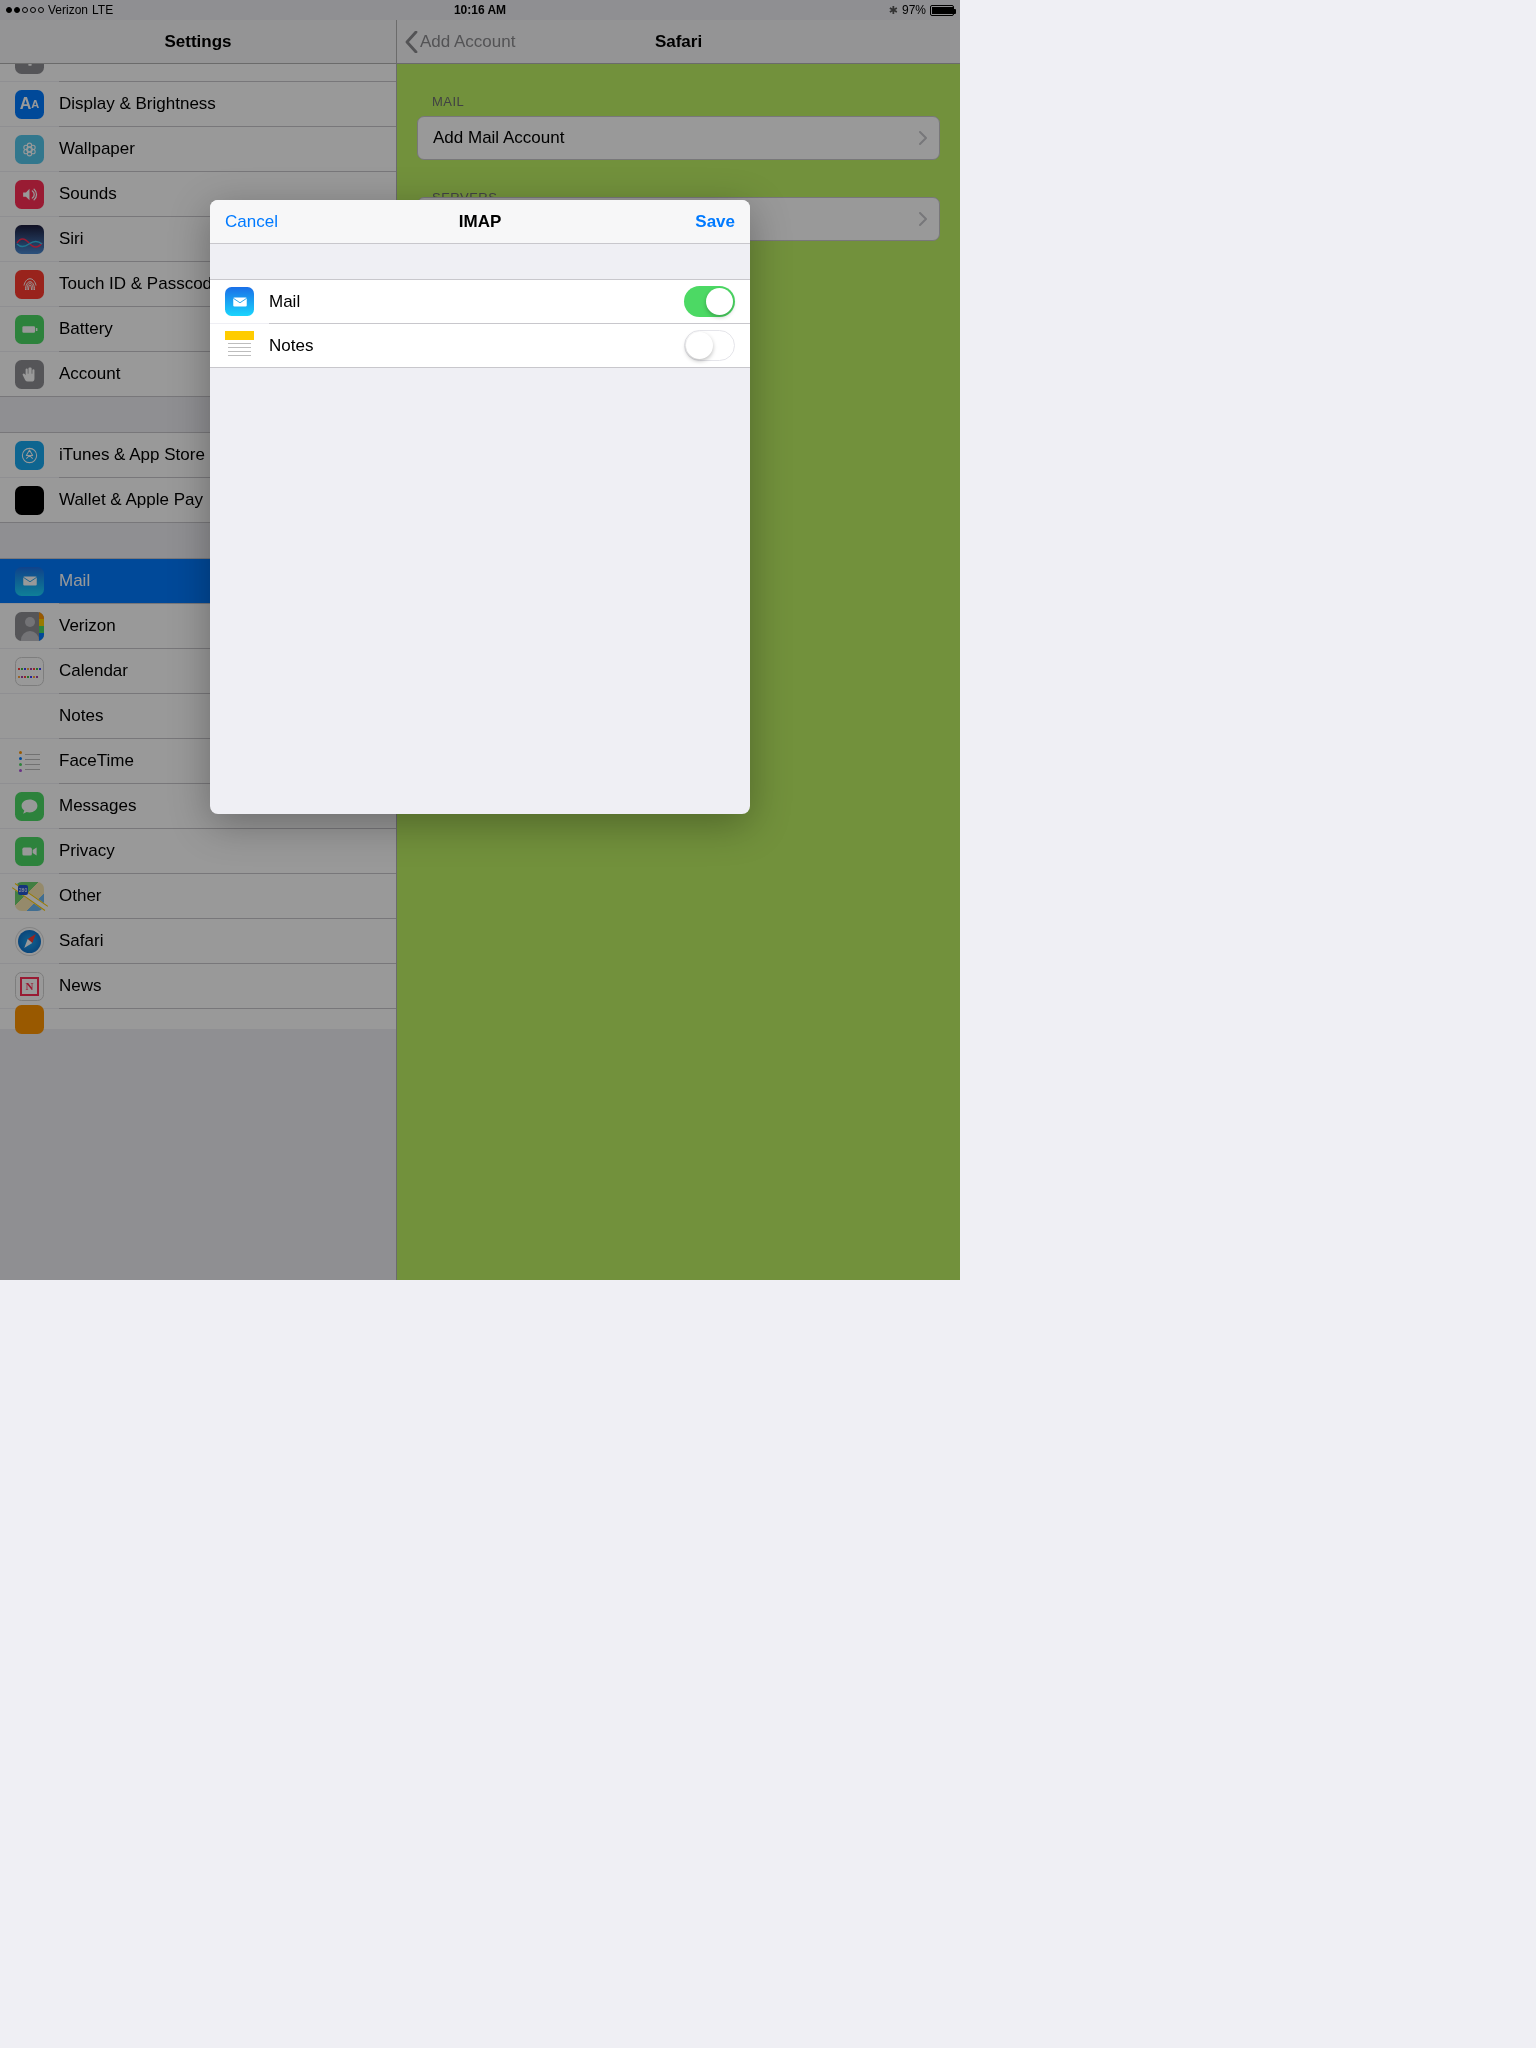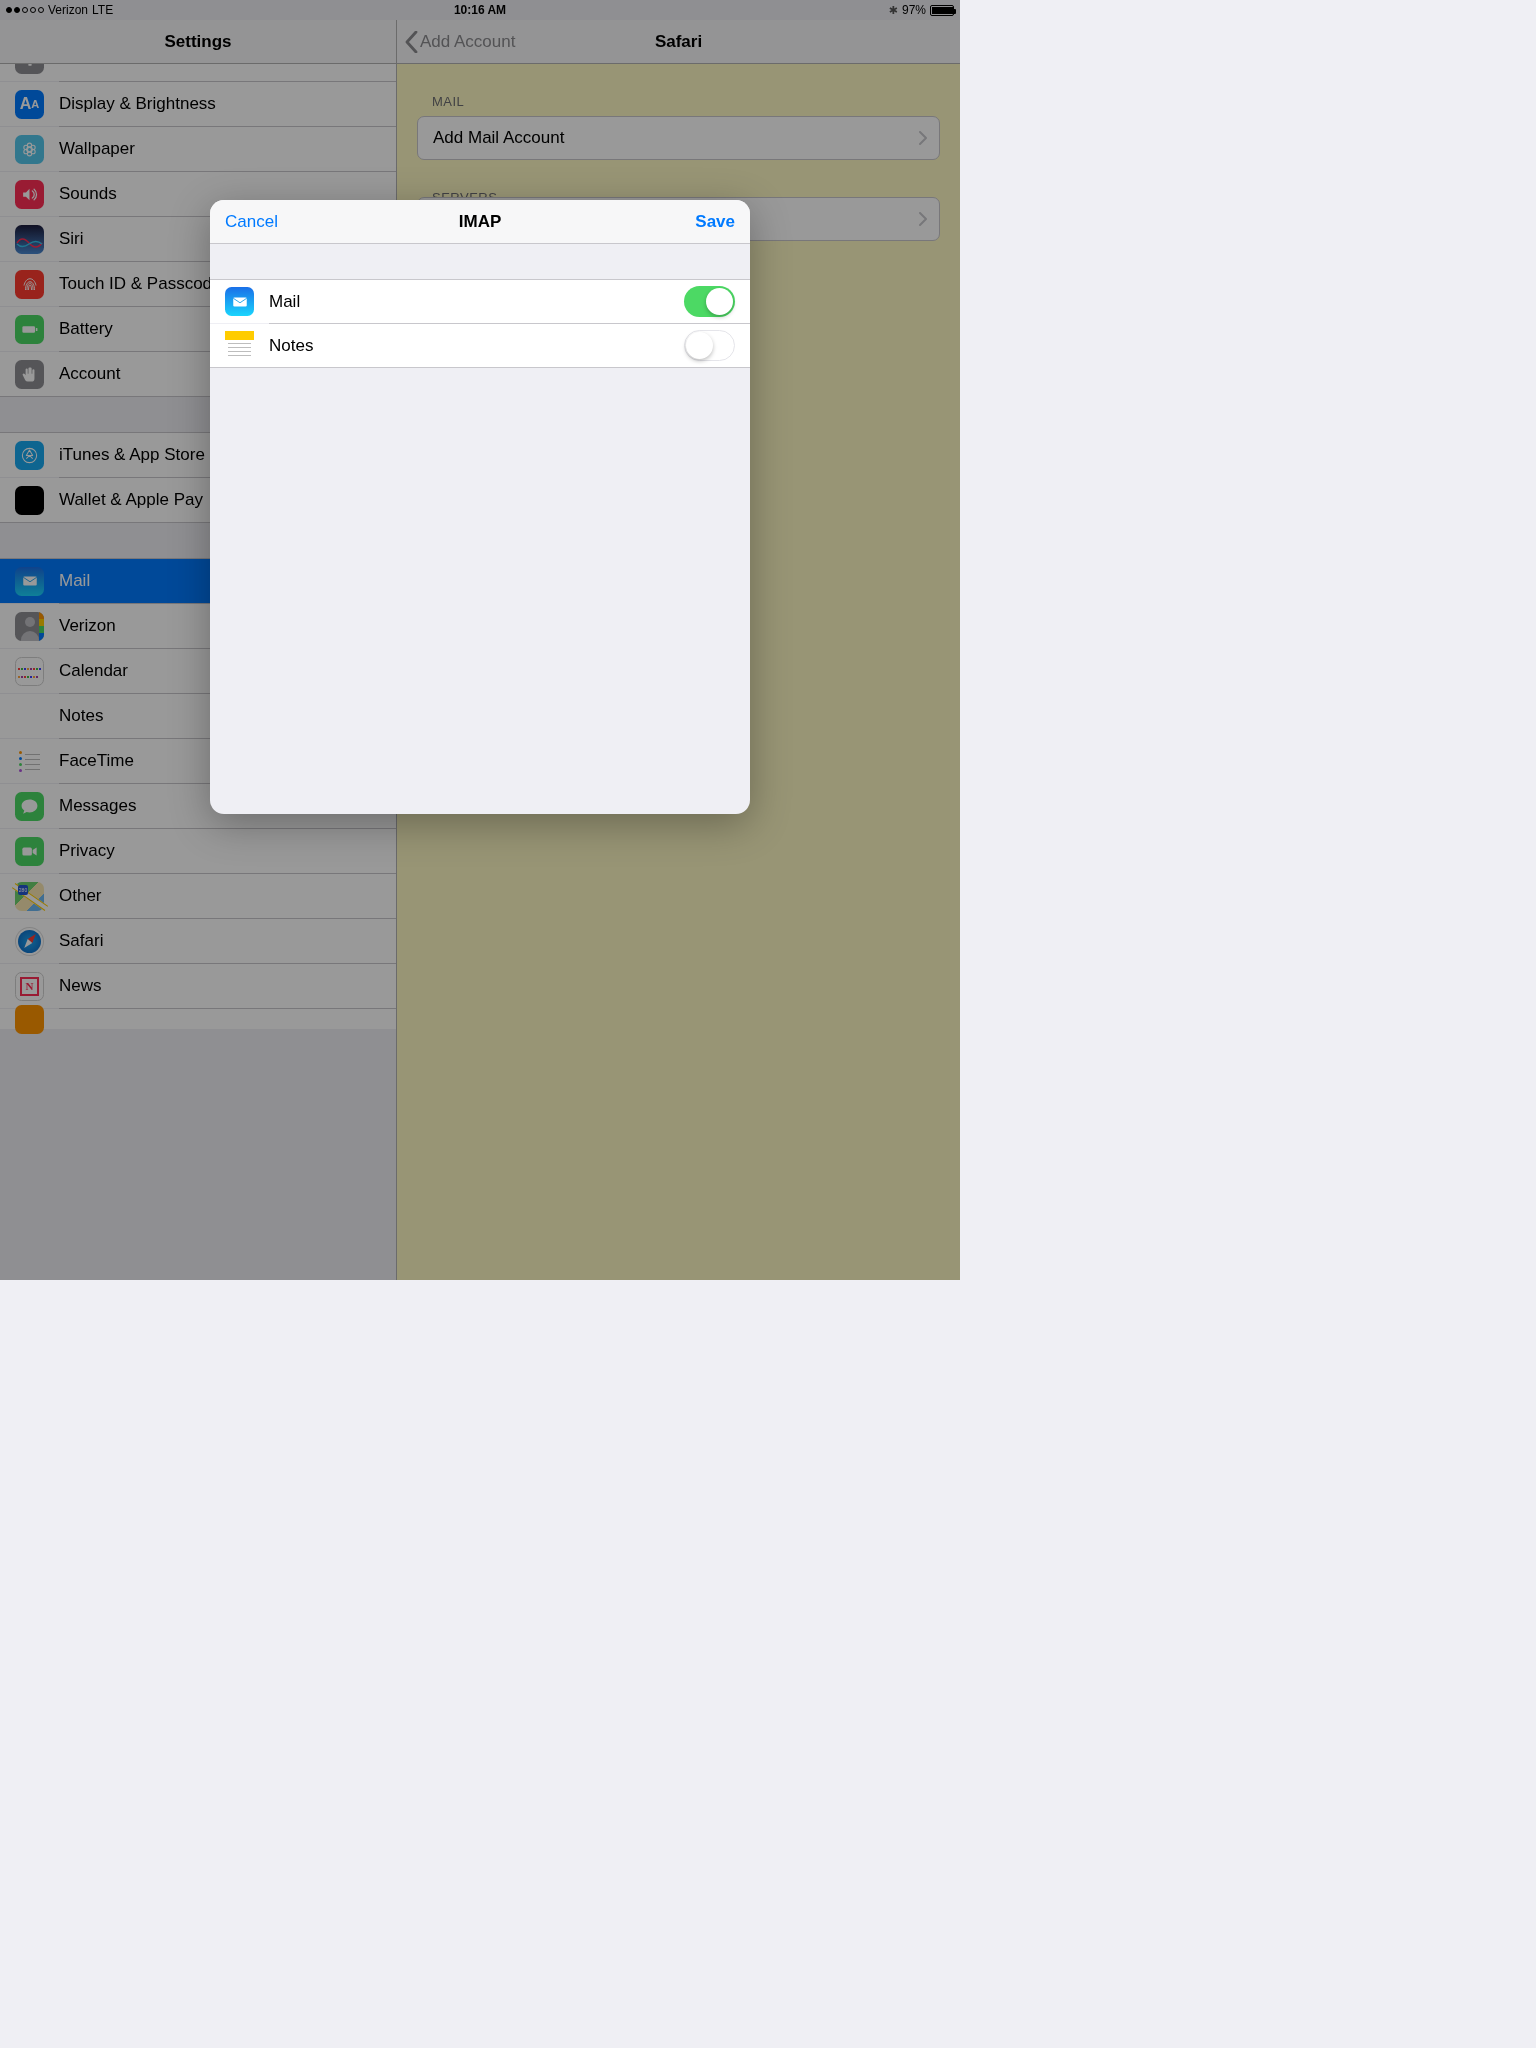--- a/index.html
+++ b/index.html
@@ -13,21 +13,21 @@
   .signal-dots span { width:6px; height:6px; border-radius:50%; border:1px solid #000; }
   .signal-dots span.on { background:#000; }
   .status-time { position:absolute; left:50%; transform:translateX(-50%); font-weight:700; }
   .battery { width:24px; height:11px; border:1px solid #000; border-radius:2px; position:relative; }
   .battery::after { content:""; position:absolute; right:-3px; top:3px; width:2px; height:5px; background:#000; border-radius:0 1px 1px 0; }
   .battery .level { position:absolute; left:1px; top:1px; bottom:1px; width:95%; background:#000; }
 
   
   .split { display:flex; height:calc(100% - 20px); }
   .master { width:397px; border-right:1px solid #b2b2b2; background:#efeff4; display:flex; flex-direction:column; }
-  .detail { flex:1; background:#fef9c3; display:flex; flex-direction:column; }
+  .detail { flex:1; background:#bef264; display:flex; flex-direction:column; }
 
   
   .navbar { height:44px; min-height:44px; border-bottom:1px solid #b2b2b2; background:#f7f7f8; display:flex; align-items:center; position:relative; }
   .nav-title { position:absolute; left:50%; transform:translateX(-50%); font-size:17px; font-weight:600; }
   .nav-back { display:flex; align-items:center; font-size:17px; color:#8a8a8e; padding-left:8px; gap:2px; }
 
   
   .sidebar-scroll { flex:1; overflow:hidden; }
   .group-spacer { height:35px; background:#efeff4; }
   .cell { height:44px; display:flex; align-items:center; padding-left:15px; background:#fff; font-size:17px; }
@@ -85,21 +85,21 @@
   .detail-content { padding:0 20px; }
   .section-header { font-size:13px; letter-spacing:0.5px; color:#6d6d72; text-transform:uppercase; padding:30px 15px 7px; }
   .table-cell { height:44px; background:#fff; border:1px solid #c8c7cc; border-radius:7px; display:flex; align-items:center; padding:0 12px 0 15px; font-size:17px; justify-content:space-between;}
   .table-cell.middle-rounded { border-radius:7px;}
   .chevron { color:#c7c7cc; }
 
   
   .dim { position:absolute; inset:0; background:rgba(0,0,0,0.4); }
 
   
-  .modal { position:absolute; width:540px; left:50%; top:200px; transform:translateX(-50%); background:#efeff4; border-radius:14px; overflow:hidden; box-shadow:0 10px 40px rgba(0,0,0,0.3);}
+  .modal { position:absolute; width:540px; left:50%; top:200px; transform:translateX(-50%); background:#efeff4; border-radius:8px; overflow:hidden; box-shadow:0 10px 40px rgba(0,0,0,0.3);}
   .modal-header { height:44px; background:#f7f7f8; border-bottom:1px solid #c8c7cc; display:flex; align-items:center; justify-content:space-between; padding:0 15px; position:relative;}
   .modal-header .mtitle { position:absolute; left:50%; transform:translateX(-50%); font-size:17px; font-weight:600;}
   .modal-header .mbtn { font-size:17px; color:#007aff; }
   .modal-header .mbtn.save { font-weight:600; }
   .modal-body { height:570px; }
   .modal-gap { height:35px; }
   .modal-cell { height:44px; background:#fff; display:flex; align-items:center; padding:0 15px; font-size:17px; border-top:1px solid #c8c7cc; }
   .modal-cell:last-of-type { border-bottom:1px solid #c8c7cc; }
   .modal-cell .app-icon { width:29px; height:29px; border-radius:6.5px; margin-right:15px; flex-shrink:0;}
   .modal-cell .label { flex:1; }

